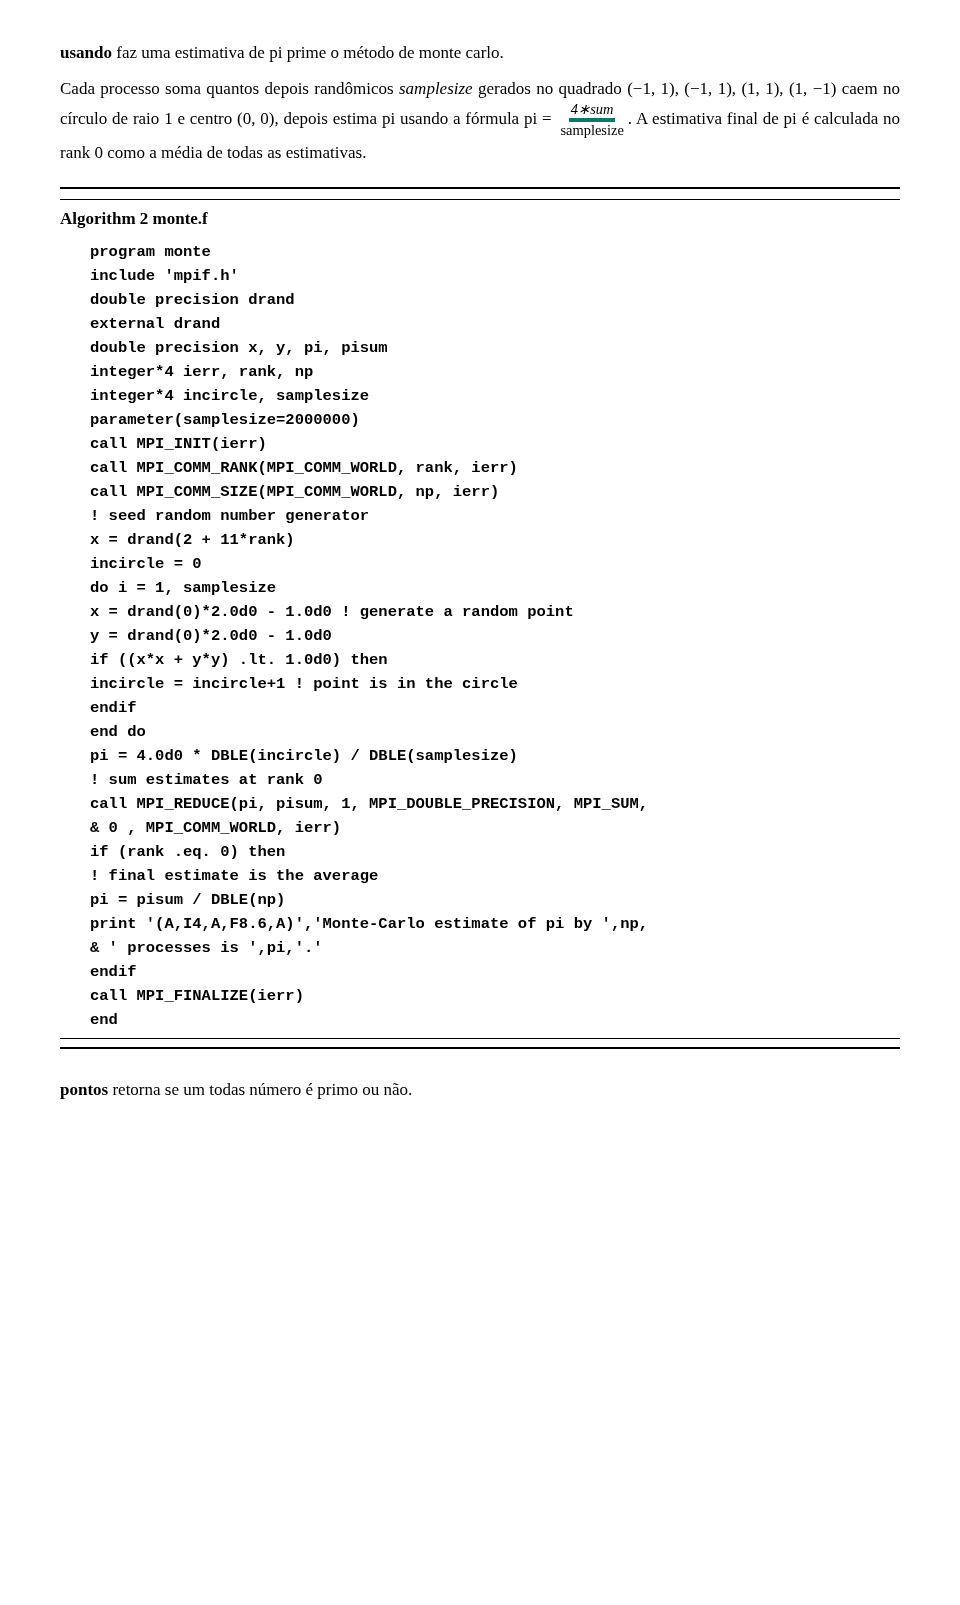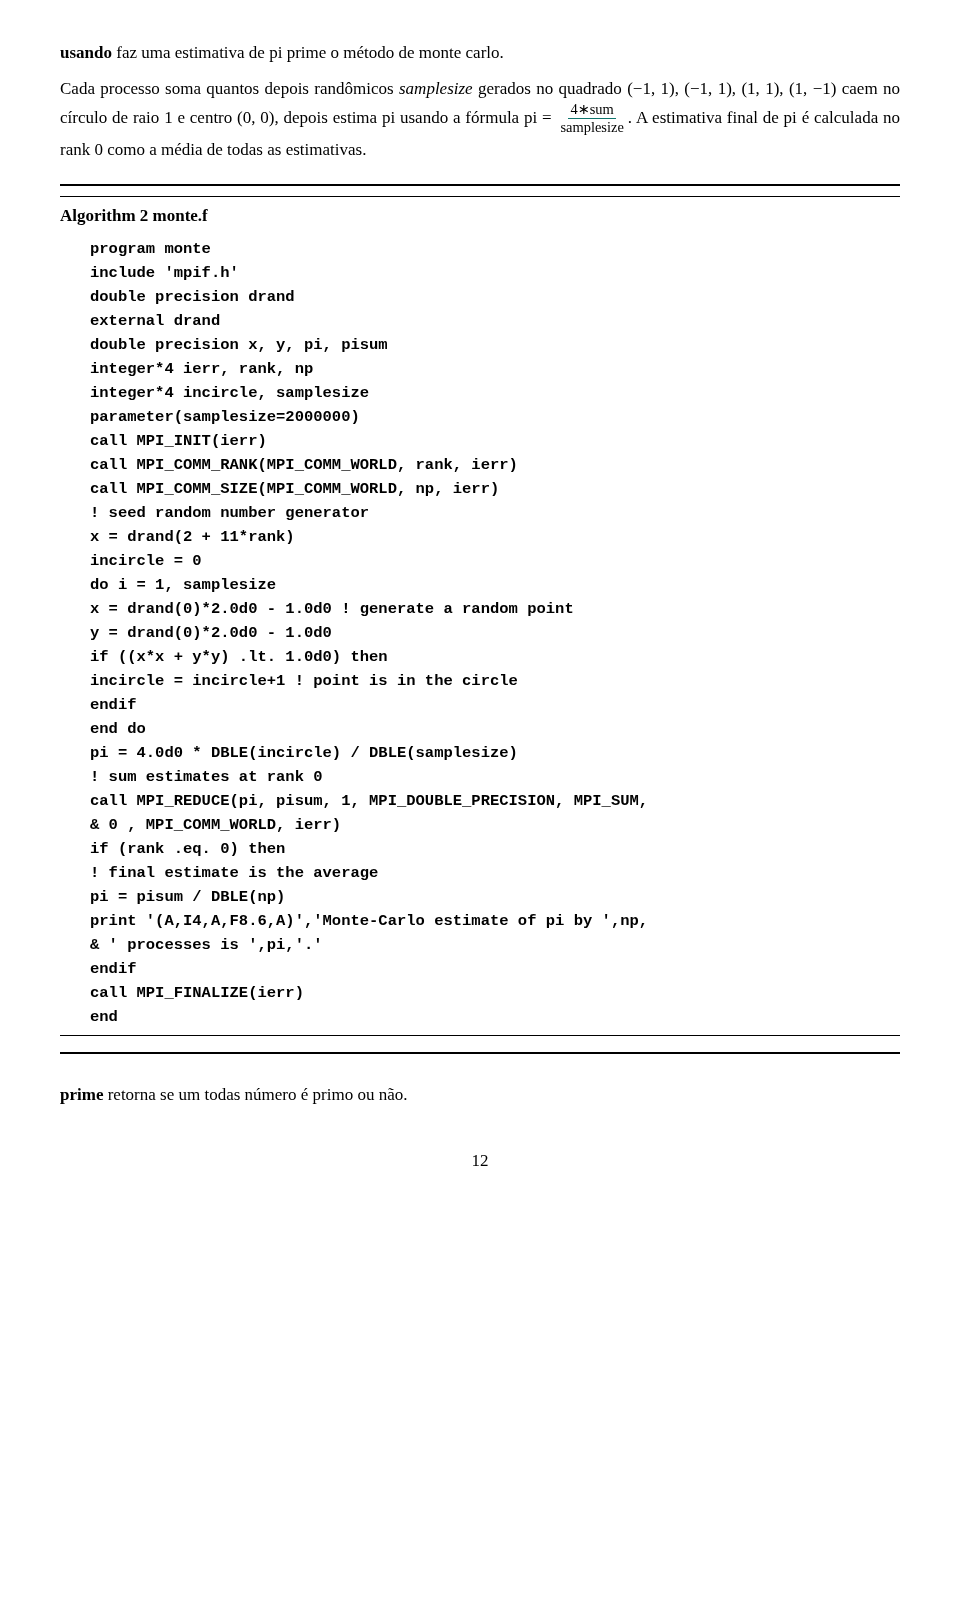--- a/index.html
+++ b/index.html
@@ -34,35 +34,36 @@
     
     .fraction {
       display: inline-flex;
       flex-direction: column;
       align-items: center;
       vertical-align: middle;
       font-size: 0.85em;
       margin: 0 2px;
     }
     .fraction .numerator {
-      border-bottom: 1px solid #0f766e;
+      border-bottom: 4px solid #0f766e;
       padding: 0 2px;
       line-height: 1.2;
+      font-style: italic;
     }
     .fraction .denominator {
       padding: 0 2px;
       line-height: 1.2;
     }
 
     
     .algorithm-box {
       border-top: 2px solid #000;
       border-bottom: 2px solid #000;
       margin: 22px 0 28px 0;
-      padding: 10px 0 16px 0;
+      padding: 10px 0 8px 0;
     }
 
     .algorithm-title {
       font-size: 17px;
       font-weight: bold;
       margin-bottom: 8px;
       font-family: "Times New Roman", Times, serif;
     }
 
     .code-block {
@@ -129,21 +130,18 @@
       <span>Algorithm</span>
       <span>2</span>
       <span> <span>monte.f</span></span>
     </div>
     <div class="code-block" id="code-container"><span class="code-line">program monte</span><span class="code-line">include 'mpif.h'</span><span class="code-line">double precision drand</span><span class="code-line">external drand</span><span class="code-line">double precision x, y, pi, pisum</span><span class="code-line">integer*4 ierr, rank, np</span><span class="code-line">integer*4 incircle, samplesize</span><span class="code-line">parameter(samplesize=2000000)</span><span class="code-line">call MPI_INIT(ierr)</span><span class="code-line">call MPI_COMM_RANK(MPI_COMM_WORLD, rank, ierr)</span><span class="code-line">call MPI_COMM_SIZE(MPI_COMM_WORLD, np, ierr)</span><span class="code-line">! seed random number generator</span><span class="code-line">x = drand(2 + 11*rank)</span><span class="code-line">incircle = 0</span><span class="code-line">do i = 1, samplesize</span><span class="code-line">x = drand(0)*2.0d0 - 1.0d0 ! generate a random point</span><span class="code-line">y = drand(0)*2.0d0 - 1.0d0</span><span class="code-line">if ((x*x + y*y) .lt. 1.0d0) then</span><span class="code-line">incircle = incircle+1 ! point is in the circle</span><span class="code-line">endif</span><span class="code-line">end do</span><span class="code-line">pi = 4.0d0 * DBLE(incircle) / DBLE(samplesize)</span><span class="code-line">! sum estimates at rank 0</span><span class="code-line">call MPI_REDUCE(pi, pisum, 1, MPI_DOUBLE_PRECISION, MPI_SUM,</span><span class="code-line">&amp; 0 , MPI_COMM_WORLD, ierr)</span><span class="code-line">if (rank .eq. 0) then</span><span class="code-line">! final estimate is the average</span><span class="code-line">pi = pisum / DBLE(np)</span><span class="code-line">print '(A,I4,A,F8.6,A)','Monte-Carlo estimate of pi by ',np,</span><span class="code-line">&amp; ' processes is ',pi,'.'</span><span class="code-line">endif</span><span class="code-line">call MPI_FINALIZE(ierr)</span><span class="code-line">end</span></div>
     <hr class="algo-bottom">
   </div>
 
   <div class="bottom-section">
     <p>
-      <span class="bold">prime</span><span>  retorna se um todas número é primo ou não.</span>
+      <span class="bold">pontos</span><span>  retorna se um todas número é primo ou não.</span>
     </p>
   </div>
 
-  <div class="page-number">
-    <span>12</span>
-  </div>
 
 </div>
 
 </body></html>

